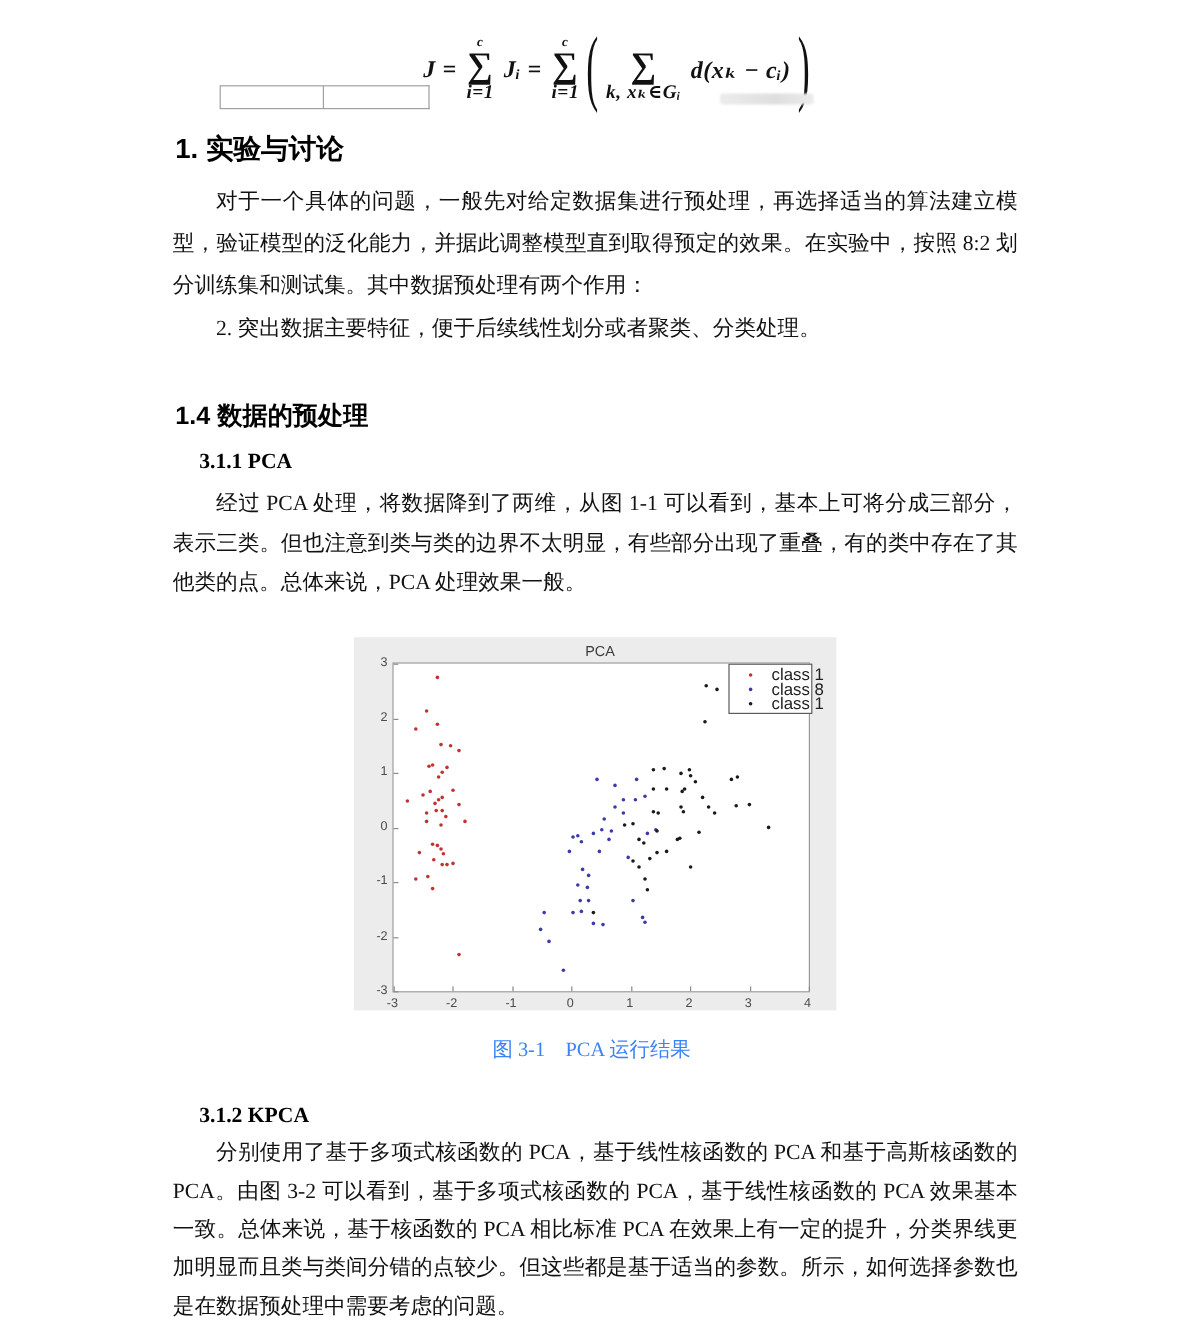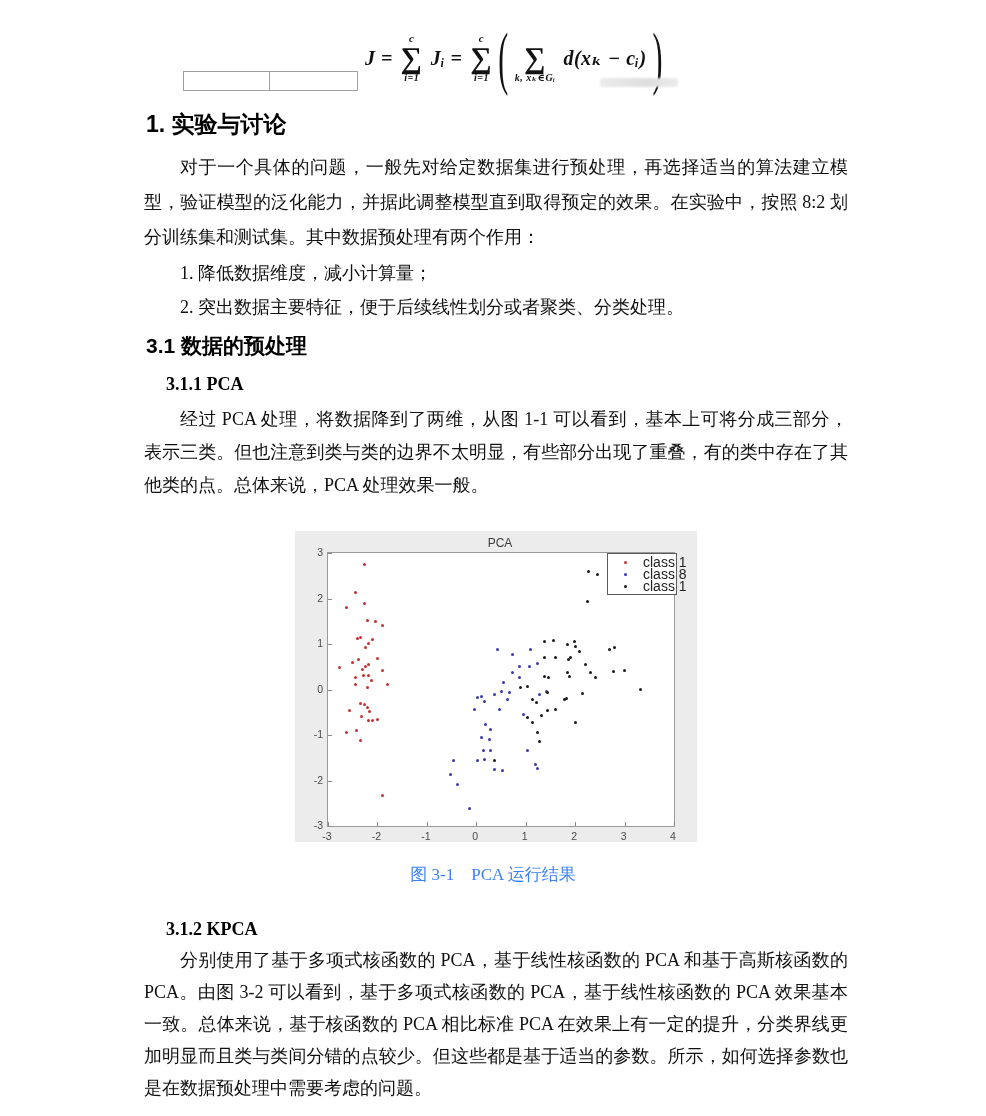--- a/index.html
+++ b/index.html
@@ -15,21 +15,21 @@
     top:18px;left:0;width:986px;height:80px;
     display:flex;justify-content:center;align-items:center;
     padding-left:40px;box-sizing:border-box;
     font-style:italic;font-weight:600;color:#111;
     font-size:20px;letter-spacing:.5px;
   }
   .formula .piece{margin:0 4px;white-space:nowrap;}
   .sigma-stack{display:inline-flex;flex-direction:column;align-items:center;margin:0 4px;line-height:1;}
   .sigma-stack .s-top{font-size:11px;font-style:italic;}
   .sigma-stack .s-sym{font-size:30px;font-style:normal;font-weight:700;line-height:.95;}
-  .sigma-stack .s-bot{font-size:10px;font-style:italic;white-space:nowrap;}
+  .sigma-stack .s-bot{font-size:16px;font-style:italic;white-space:nowrap;}
   .bigparen{display:inline-block;font-size:30px;font-style:normal;font-weight:400;
     transform:scaleY(2.35);transform-origin:center;margin:0 2px;line-height:1;}
   .watermark{top:78px;left:600px;width:78px;height:9px;
     background:linear-gradient(90deg,#ececec,#dedede 60%,#ececec);
     filter:blur(1px);border-radius:2px;}
 
   
   .box-row{top:71px;left:183px;display:flex;}
   .empty-box{width:85px;height:18px;border:1px solid #a0a0a0;background:#fff;}
   .empty-box + .empty-box{border-left:none;width:87px;}
@@ -105,25 +105,24 @@
 <div class="abs box-row">
   <div class="empty-box"></div>
   <div class="empty-box"></div>
 </div>
 
 <div class="abs h-main h1">1. 实验与讨论</div>
 
 <div class="abs para p1">对于一个具体的问题，一般先对给定数据集进行预处理，再选择适当的算法建立模型，验证模型的泛化能力，并据此调整模型直到取得预定的效果。在实验中，按照 8:2 划分训练集和测试集。其中数据预处理有两个作用：</div>
 
 <div class="abs para list">
-  <div>1. 降低数据维度，减小计算量；</div>
   <div>2. 突出数据主要特征，便于后续线性划分或者聚类、分类处理。</div>
 </div>
 
-<div class="abs h-main h2">3.1 数据的预处理</div>
+<div class="abs h-main h2">1.4 数据的预处理</div>
 <div class="abs h-sub h311">3.1.1 PCA</div>
 
 <div class="abs para p2">经过 PCA 处理，将数据降到了两维，从图 1-1 可以看到，基本上可将分成三部分，表示三类。但也注意到类与类的边界不太明显，有些部分出现了重叠，有的类中存在了其他类的点。总体来说，PCA 处理效果一般。</div>
 
 <div class="abs figure">
   <div class="chart-title">PCA</div>
   <div class="plot-area">
       <i class="tickmark-x" style="left: 0px;"></i>
       <i class="tickmark-x" style="left: 49.4286px;"></i>
       <i class="tickmark-x" style="left: 98.8571px;"></i>

